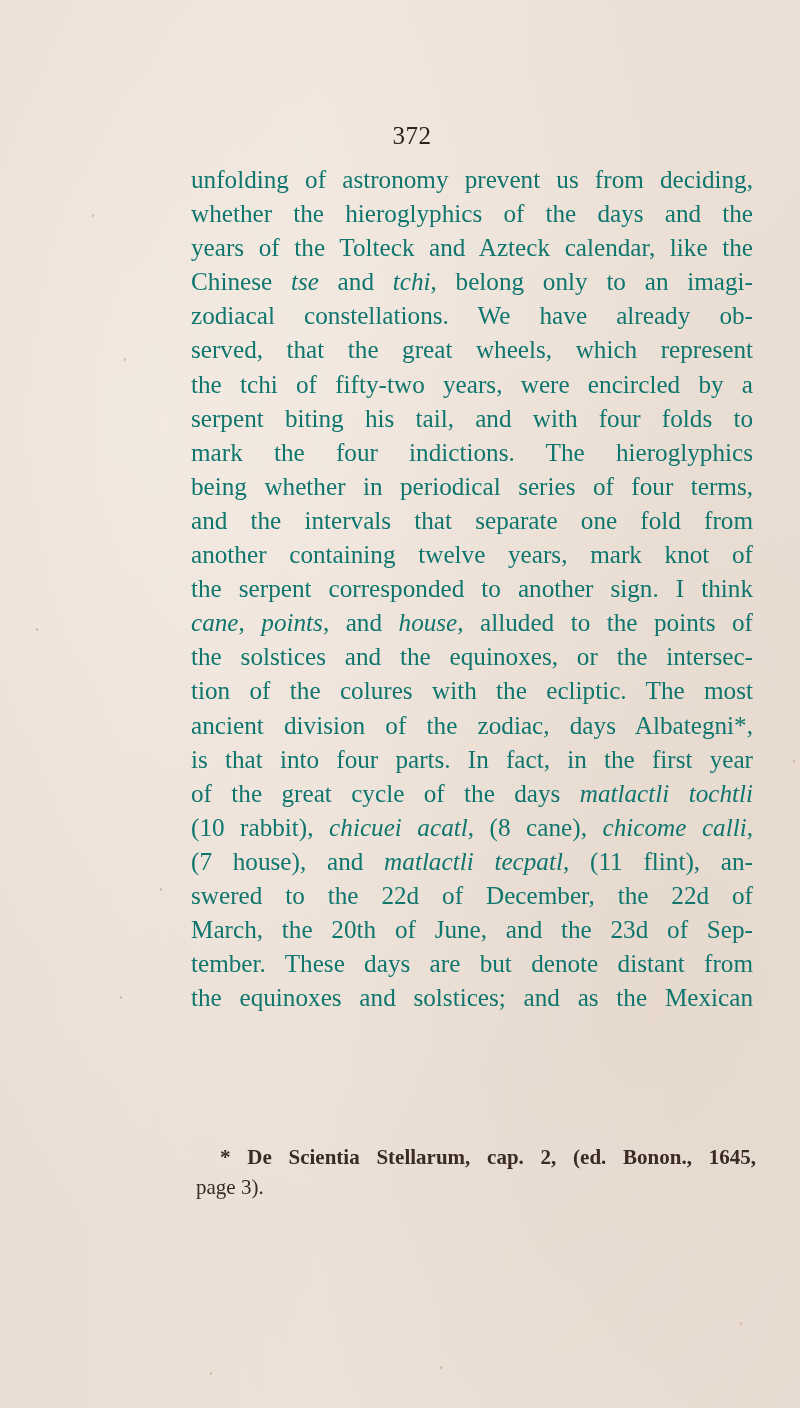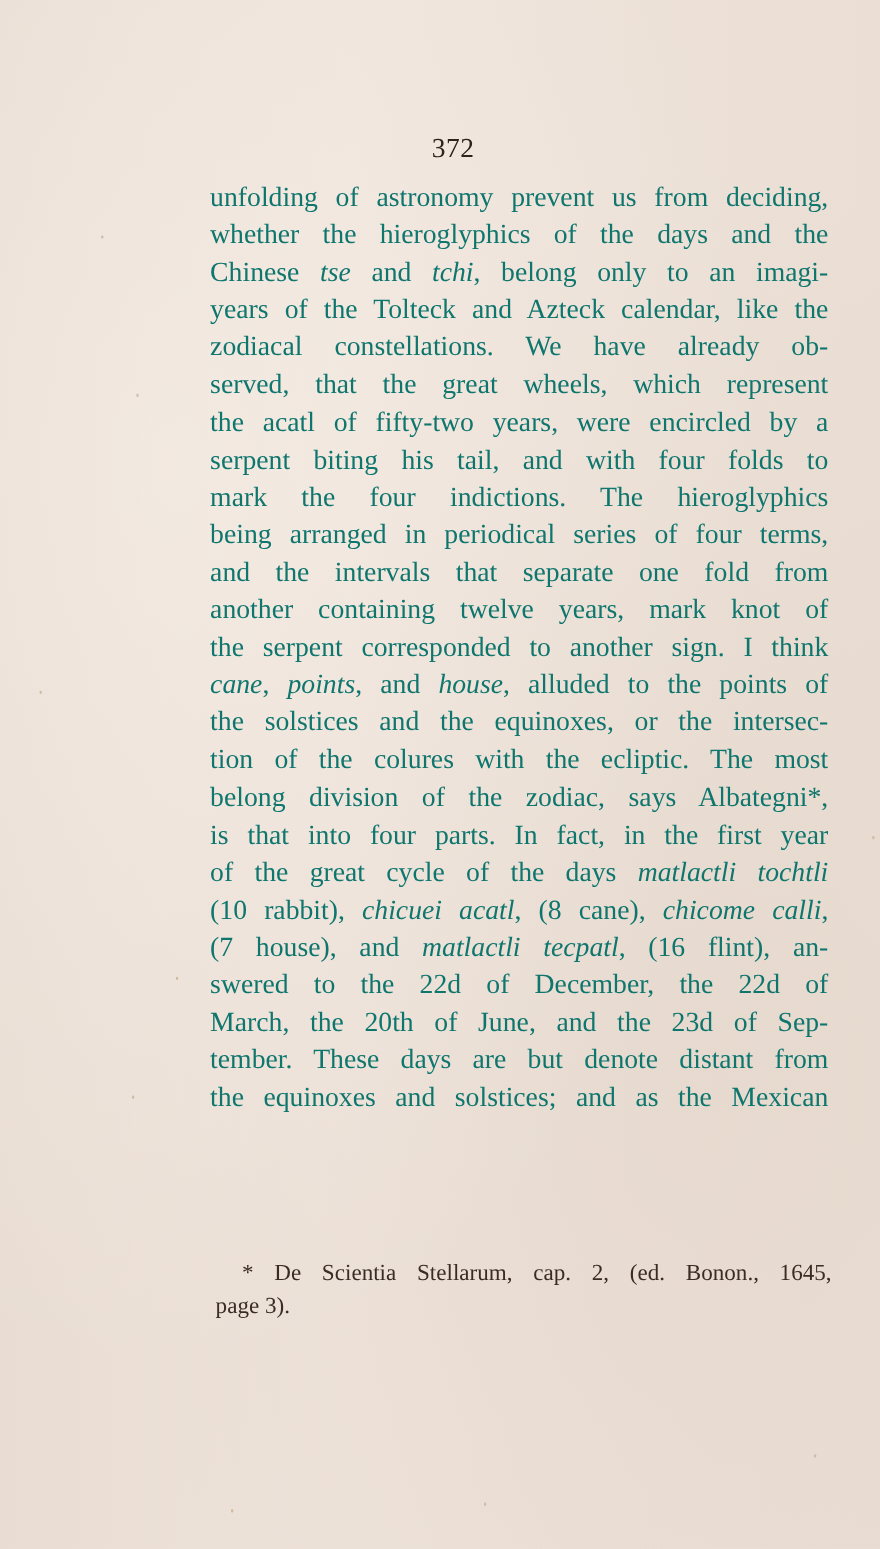--- a/index.html
+++ b/index.html
@@ -66,58 +66,59 @@
     }
     .footnote .fn-line {
       display: block;
       white-space: nowrap;
     }
     .footnote .fn-line.first {
       padding-left: 24px;
       text-align: justify;
       text-align-last: justify;
       width: 536px;
+      font-weight: bold;
     }
     .speck {
       position: absolute;
       width: 2px;
       height: 3px;
       background: #c6a98f;
       border-radius: 1px;
       opacity: 0.7;
     }
   </style>
 </head>
 <body>
 
 <div class="page">
   <div class="page-number">372</div>
 
   <div class="body-text" id="body-text">
       <span class="line"><span>unfolding of astronomy prevent us from deciding,</span></span>
       <span class="line"><span>whether the hieroglyphics of the days and the</span></span>
+      <span class="line"><span>years of the Tolteck and Azteck calendar, like the</span></span>
       <span class="line"><span>Chinese </span><em>tse</em><span> and </span><em>tchi</em><span>, belong only to an imagi-</span></span>
-      <span class="line"><span>years of the Tolteck and Azteck calendar, like the</span></span>
       <span class="line"><span>zodiacal constellations.   We have already ob-</span></span>
       <span class="line"><span>served, that the great wheels, which represent</span></span>
-      <span class="line"><span>the acatl of fifty-two years, were encircled by a</span></span>
+      <span class="line"><span>the tchi of fifty-two years, were encircled by a</span></span>
       <span class="line"><span>serpent biting his tail, and with four folds to</span></span>
       <span class="line"><span>mark the four indictions.   The hieroglyphics</span></span>
-      <span class="line"><span>being arranged in periodical series of four terms,</span></span>
+      <span class="line"><span>being whether in periodical series of four terms,</span></span>
       <span class="line"><span>and the intervals that separate one fold from</span></span>
       <span class="line"><span>another containing twelve years, mark knot of</span></span>
       <span class="line"><span>the serpent corresponded to another sign.  I think</span></span>
       <span class="line"><em>cane</em><span>, </span><em>points</em><span>, and </span><em>house</em><span>, alluded to the points of</span></span>
       <span class="line"><span>the solstices and the equinoxes, or the intersec-</span></span>
       <span class="line"><span>tion of the colures with the ecliptic.   The most</span></span>
-      <span class="line"><span>belong division of the zodiac, says Albategni*,</span></span>
+      <span class="line"><span>ancient division of the zodiac, days Albategni*,</span></span>
       <span class="line"><span>is that into four parts.   In fact, in the first year</span></span>
       <span class="line"><span>of the great cycle of the days </span><em>matlactli tochtli</em></span>
       <span class="line"><span>(10 rabbit), </span><em>chicuei acatl</em><span>, (8 cane), </span><em>chicome calli</em><span>,</span></span>
-      <span class="line"><span>(7 house), and </span><em>matlactli tecpatl</em><span>, (16 flint), an-</span></span>
+      <span class="line"><span>(7 house), and </span><em>matlactli tecpatl</em><span>, (11 flint), an-</span></span>
       <span class="line"><span>swered to the 22d of December, the 22d of</span></span>
       <span class="line"><span>March, the 20th of June, and the 23d of Sep-</span></span>
       <span class="line"><span>tember.   These days are but denote distant from</span></span>
       <span class="line"><span>the equinoxes and solstices; and as the Mexican</span></span>
     </div>
 
   <div class="footnote">
     <span class="fn-line first">* De Scientia Stellarum, cap. 2, (ed. Bonon., 1645,</span>
     <span class="fn-line">page 3).</span>
   </div>

